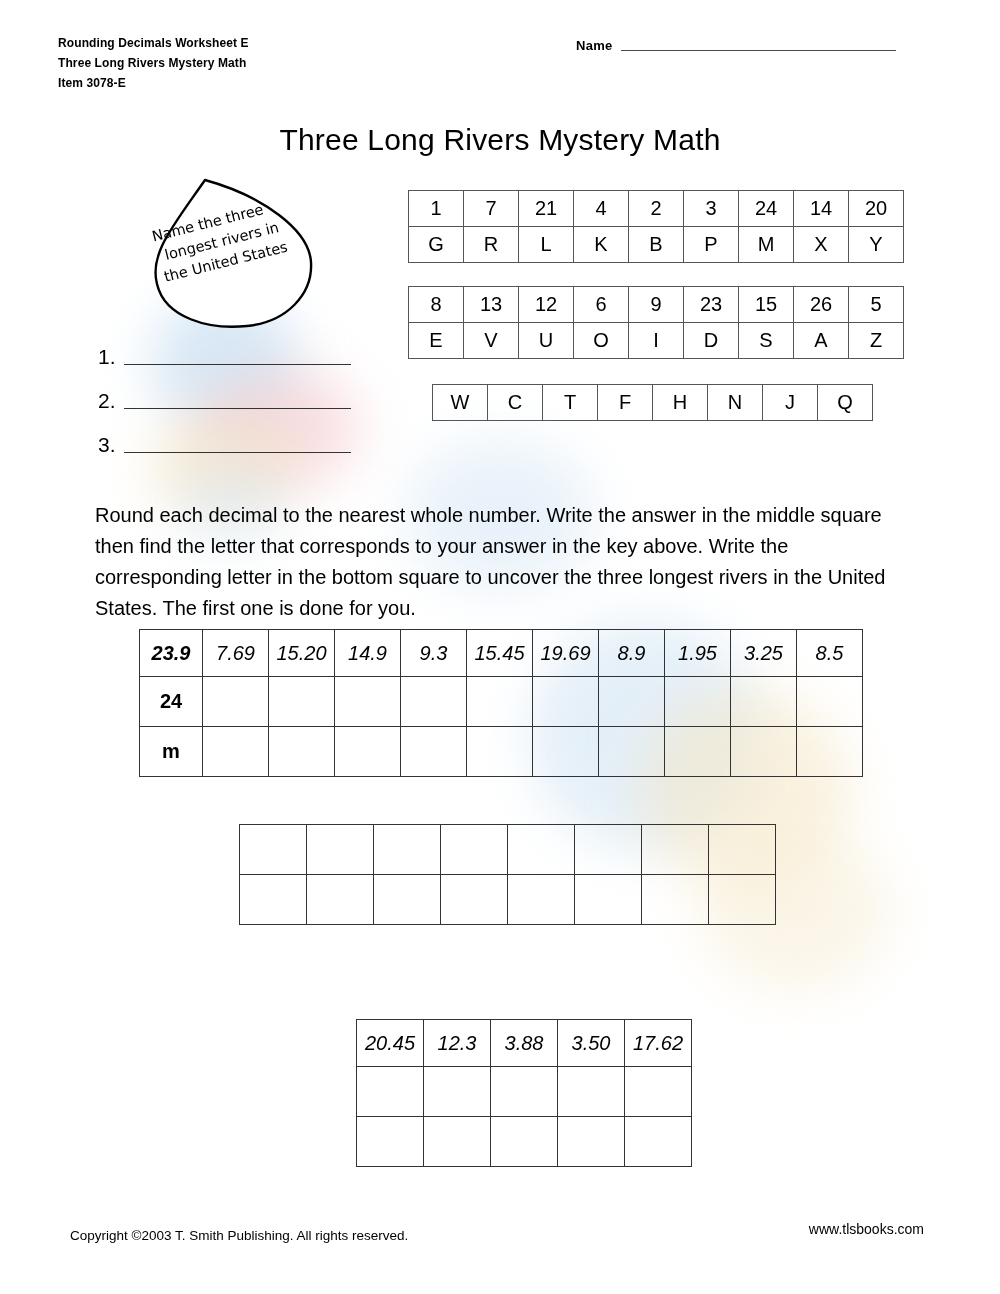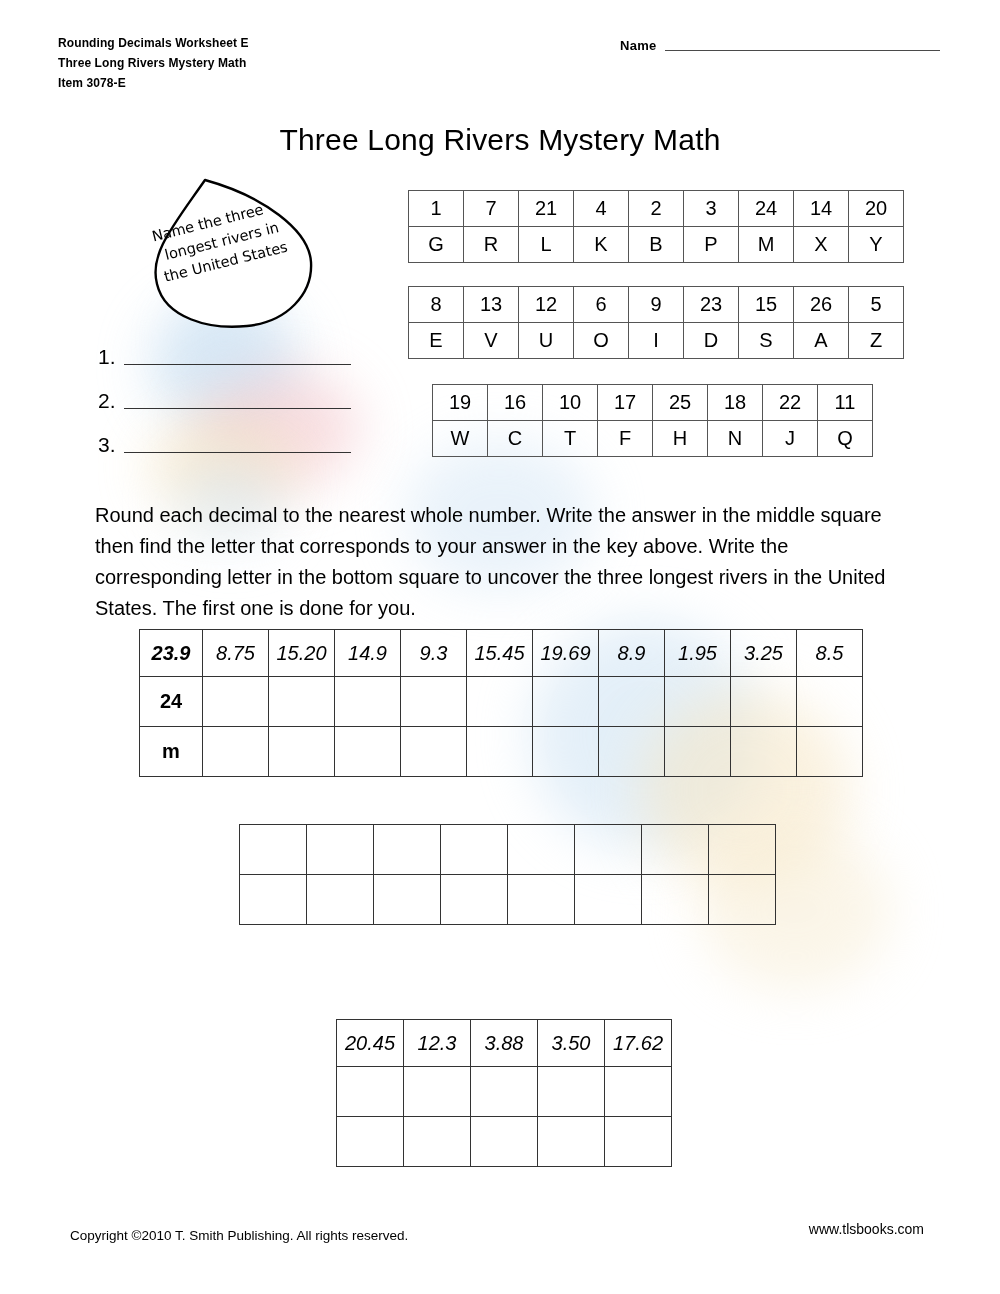--- a/index.html
+++ b/index.html
@@ -35,21 +35,21 @@
     position: absolute;
     left: 58px; top: 33px;
     font-size: 12px;
     font-weight: bold;
     line-height: 20px;
     letter-spacing: 0.1px;
     z-index: 3;
   }
   .name-wrap {
     position: absolute;
-    left: 620px; top: 38px;
+    left: 576px; top: 38px;
     display: flex;
     align-items: flex-end;
     z-index: 3;
   }
   .name-lbl {
     font-size: 13px;
     font-weight: bold;
     letter-spacing: 0.3px;
     padding-bottom: 1px;
   }
@@ -166,21 +166,21 @@
   .puztbl tr.r-blank td { height: 47px; }
   .puztbl td.filled { font-weight: bold; }
 
   #puz1 { left: 139px; top: 629px; }
   #puz1 td { width: 63px; }
   #puz1 td:first-child { width: 60px; }
 
   #puz2 { left: 239px; top: 824px; }
   #puz2 td { width: 64px; }
 
-  #puz3 { left: 336px; top: 1019px; }
+  #puz3 { left: 356px; top: 1019px; }
   #puz3 td { width: 64px; }
 
   
   .foot-left {
     position: absolute;
     left: 70px; top: 1228px;
     font-size: 13.5px;
     z-index: 3;
   }
   .foot-right {
@@ -297,50 +297,40 @@
     <td>D</td>
     <td>S</td>
     <td>A</td>
     <td>Z</td>
   </tr>
 </tbody>
   </table>
 
 <table class="keytbl" id="key3">
   <tbody>
-      <tr>
-    <td>19</td>
-    <td>16</td>
-    <td>10</td>
-    <td>17</td>
-    <td>25</td>
-    <td>18</td>
-    <td>22</td>
-    <td>11</td>
-  </tr>
   <tr>
     <td>W</td>
     <td>C</td>
     <td>T</td>
     <td>F</td>
     <td>H</td>
     <td>N</td>
     <td>J</td>
     <td>Q</td>
   </tr>
 </tbody>
   </table>
 
 <div class="instr">Round each decimal to the nearest whole number. Write the answer in the middle square then find the letter that corresponds to your answer in the key above. Write the corresponding letter in the bottom square to uncover the three longest rivers in the United States. The first one is done for you.</div>
 
 <table class="puztbl" id="puz1">
   <tbody>
       <tr class="r-val">
     <td class="filled">23.9</td>
-    <td>8.75</td>
+    <td>7.69</td>
     <td>15.20</td>
     <td>14.9</td>
     <td>9.3</td>
     <td>15.45</td>
     <td>19.69</td>
     <td>8.9</td>
     <td>1.95</td>
     <td>3.25</td>
     <td>8.5</td>
   </tr>
@@ -417,14 +407,14 @@
   <tr class="r-blank">
     <td></td>
     <td></td>
     <td></td>
     <td></td>
     <td></td>
   </tr>
 </tbody>
   </table>
 
-<div class="foot-left">Copyright ©2010 T. Smith Publishing. All rights reserved.</div>
+<div class="foot-left">Copyright ©2003 T. Smith Publishing. All rights reserved.</div>
 <div class="foot-right">www.tlsbooks.com</div>
 
 </body></html>

